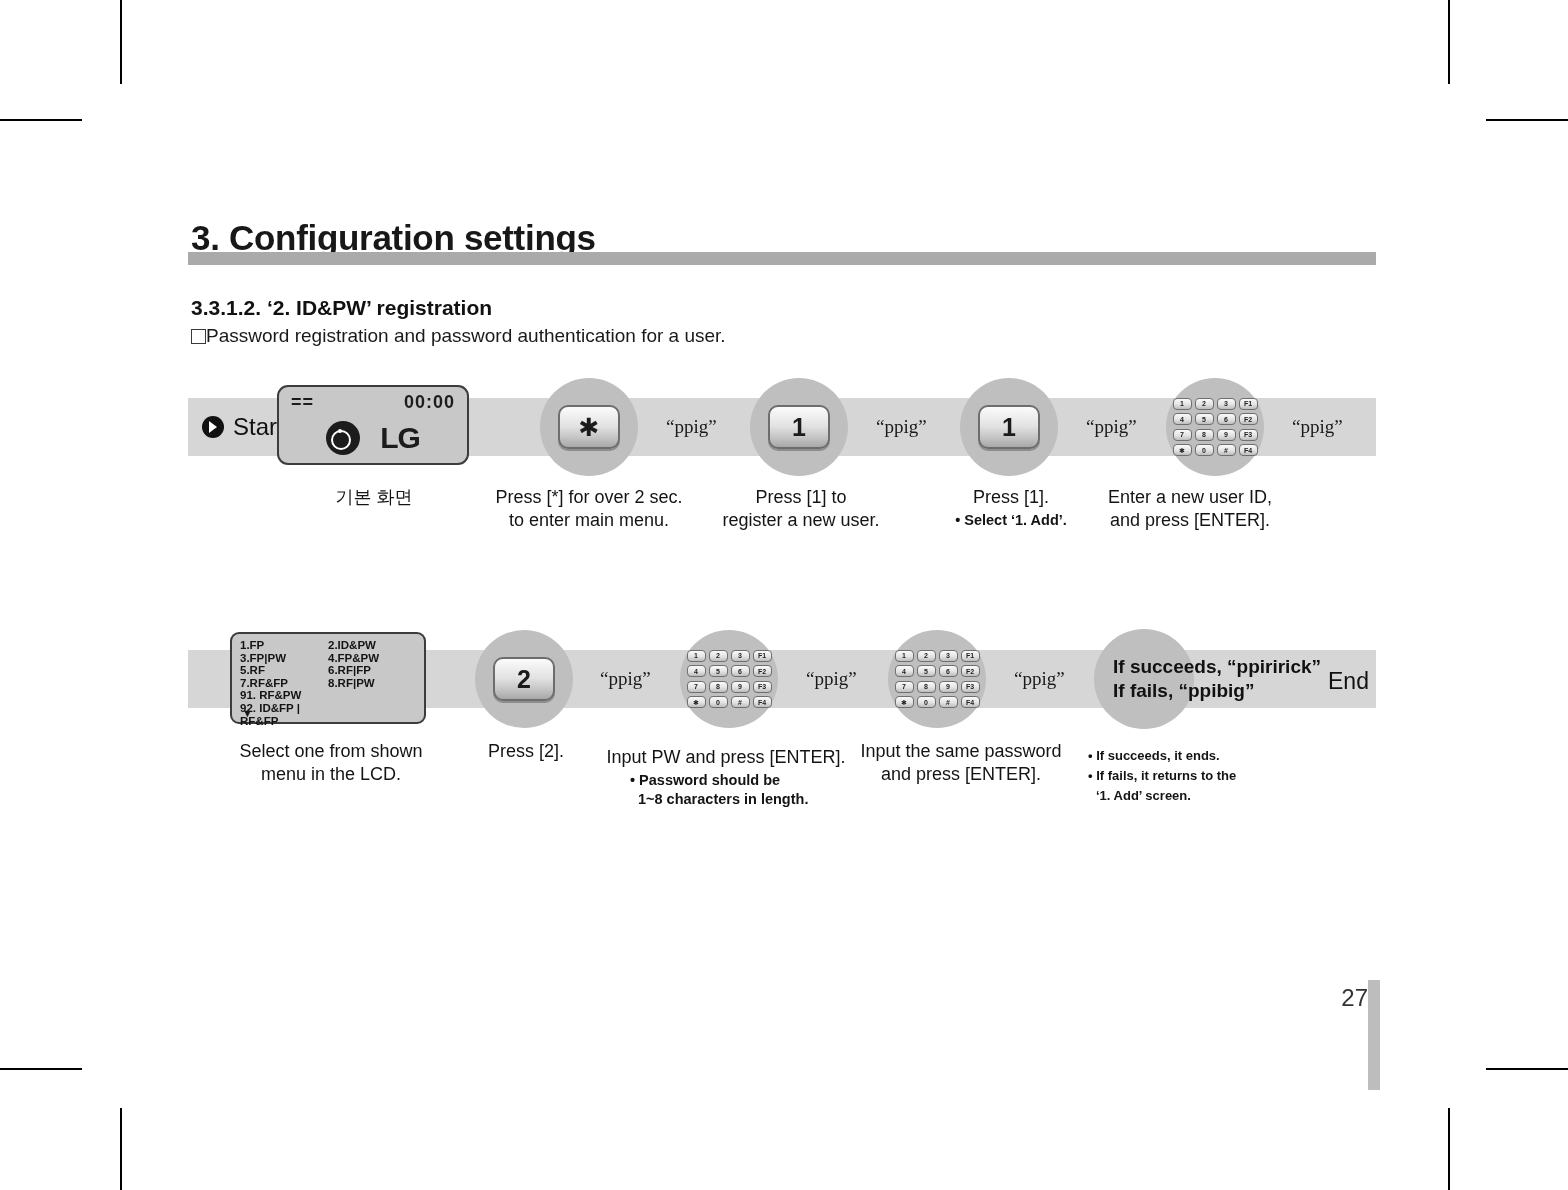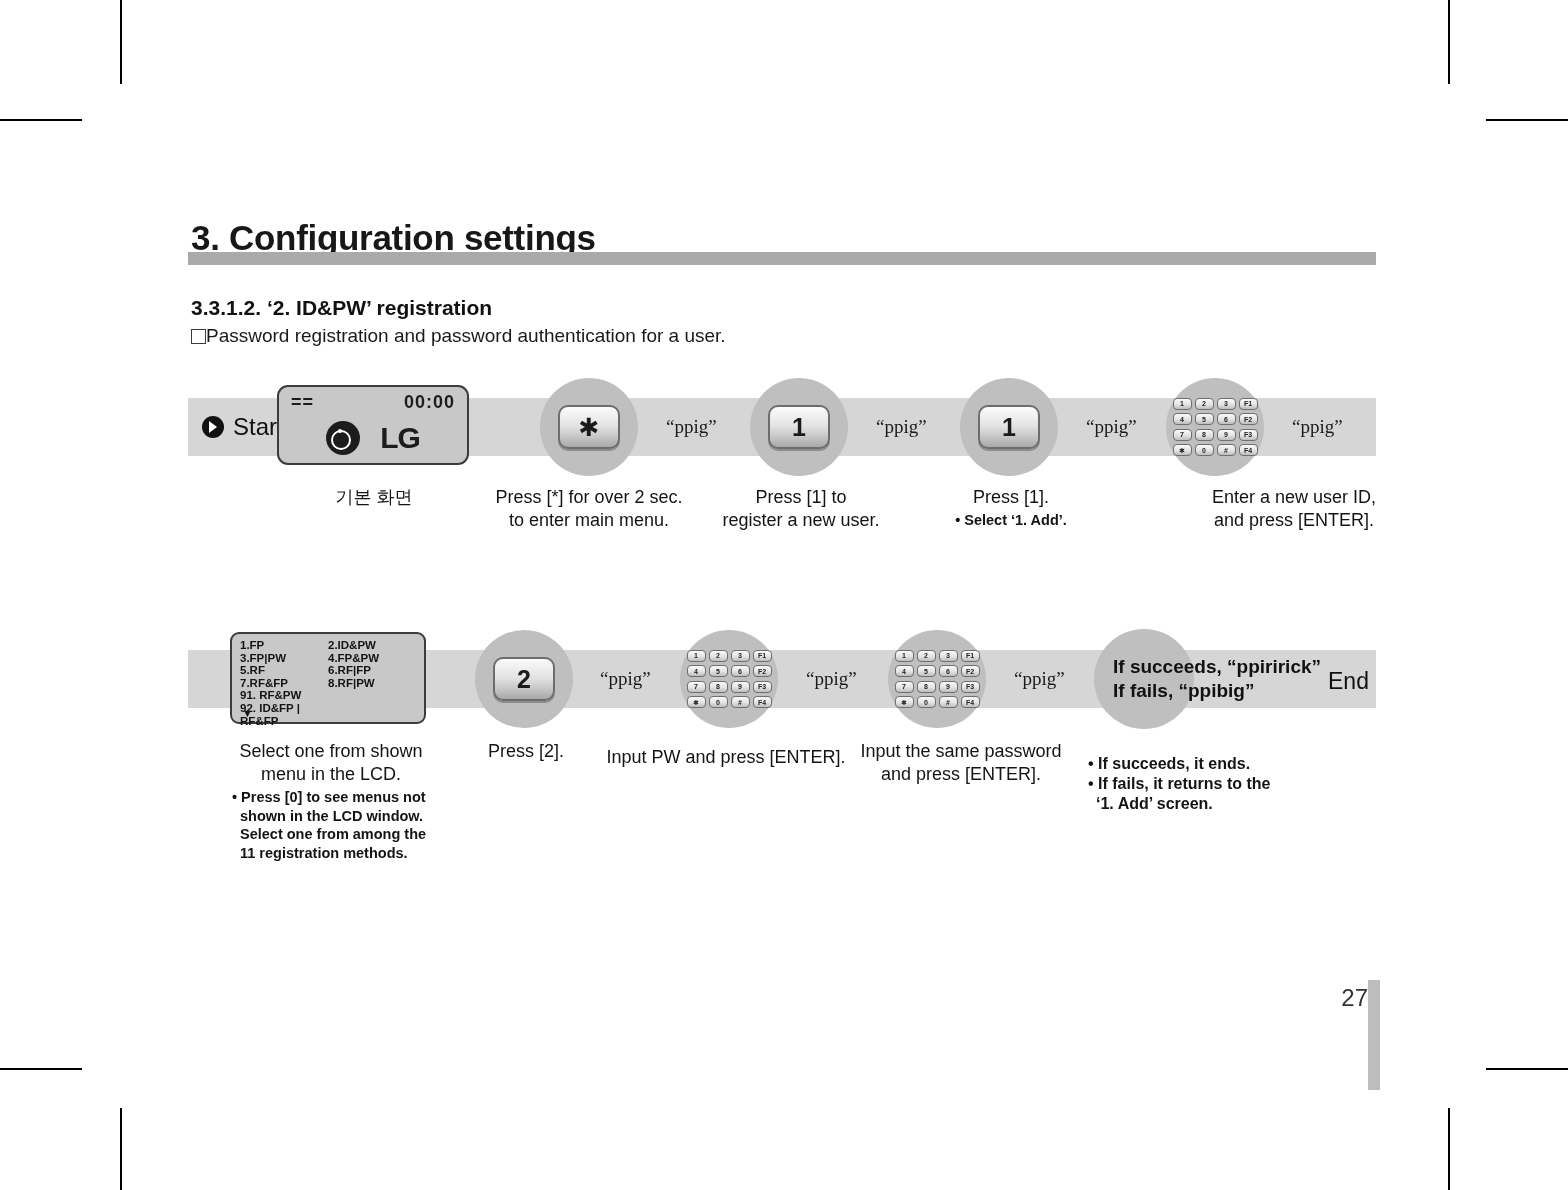--- a/index.html
+++ b/index.html
@@ -282,21 +282,21 @@
     <span class="big">to enter main menu.</span>
   </div>
   <div class="caption center" style="left:512px;top:88px;width:202px;">
     <span class="big">Press [1] to</span>
     <span class="big">register a new user.</span>
   </div>
   <div class="caption center" style="left:730px;top:88px;width:186px;">
     <span class="big">Press [1].</span>
     <span class="note" style="text-align:center;">• Select ‘1. Add’.</span>
   </div>
-  <div class="caption center" style="left:972px;top:88px;width:268px;">
+  <div class="caption center" style="left:868px;top:88px;width:268px;">
     <span class="big">Enter a new user ID,</span>
     <span class="big">and press [ENTER].</span>
   </div>
 </div>
 
 <div class="flow-row" id="flow-row-2">
   <div class="band"></div>
 
   <div class="node" style="left:42px;top:-18px;">
     <div class="lcd lcd-menu">
@@ -400,39 +400,37 @@
       <span>If fails, “ppibig”</span>
     </div>
   </div>
   <div class="node" style="left:1140px;">
     <div class="end-label">End</div>
   </div>
 
   <div class="caption center" style="left:18px;top:90px;width:250px;">
     <span class="big">Select one from shown</span>
     <span class="big">menu in the LCD.</span>
-    <span class="note" style="padding-left:26px;">
-      <span class="ln">• Press [0] to see menus not</span>
-      <span class="ln ind">shown in the LCD window.</span>
-      <span class="ln ind">Select one from among the</span>
-      <span class="ln ind">11 registration methods.</span>
-    </span>
   </div>
   <div class="caption center" style="left:270px;top:90px;width:136px;">
     <span class="big">Press [2].</span>
   </div>
   <div class="caption center" style="left:414px;top:96px;width:248px;">
     <span class="big">Input PW and press [ENTER].</span>
+    <span class="note" style="padding-left:28px;">
+      <span class="ln">• Password should be</span>
+      <span class="ln ind">1~8 characters in length.</span>
+    </span>
   </div>
   <div class="caption center" style="left:662px;top:90px;width:222px;">
     <span class="big">Input the same password</span>
     <span class="big">and press [ENTER].</span>
   </div>
   <div class="caption" style="left:900px;top:88px;width:280px;">
-    <span class="note" style="font-size:16px;line-height:20px;margin-top:16px;">
+    <span class="note" style="font-size:13px;line-height:20px;margin-top:8px;">
       <span class="ln">• If succeeds, it ends.</span>
       <span class="ln">• If fails, it returns to the</span>
       <span class="ln ind">‘1. Add’ screen.</span>
     </span>
   </div>
 </div>
 
 <div id="page-number">27</div>
 <div id="page-bar"></div>
 

